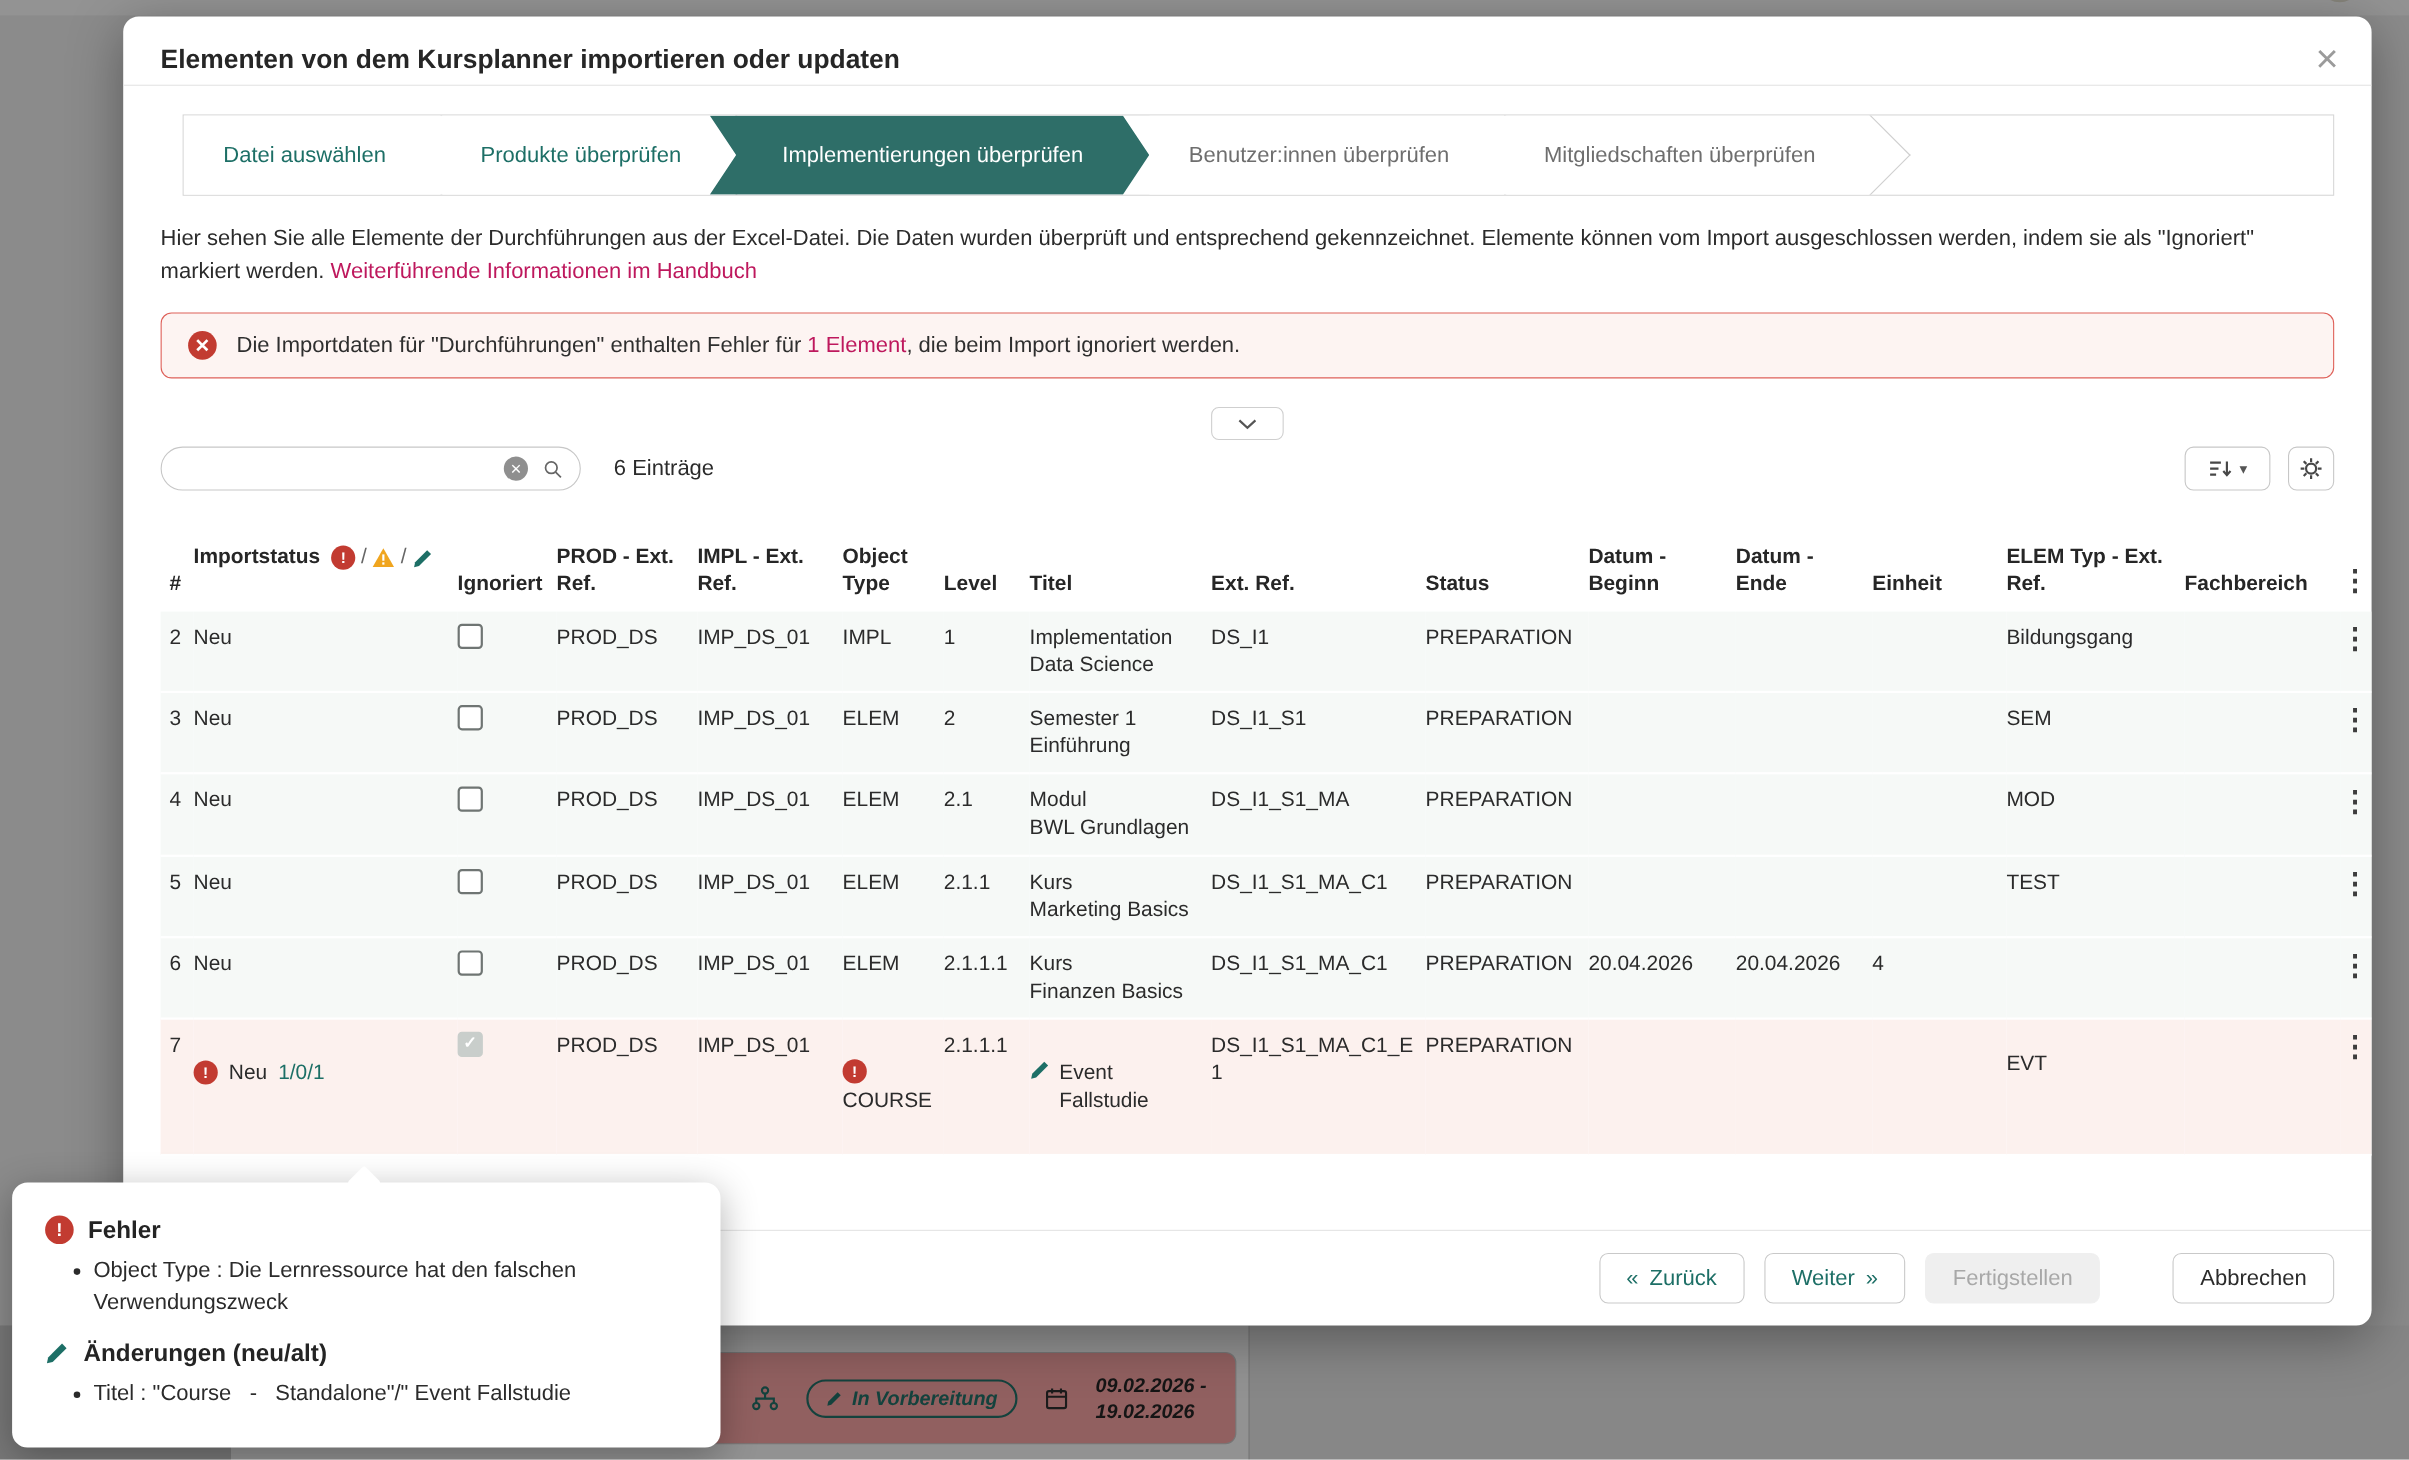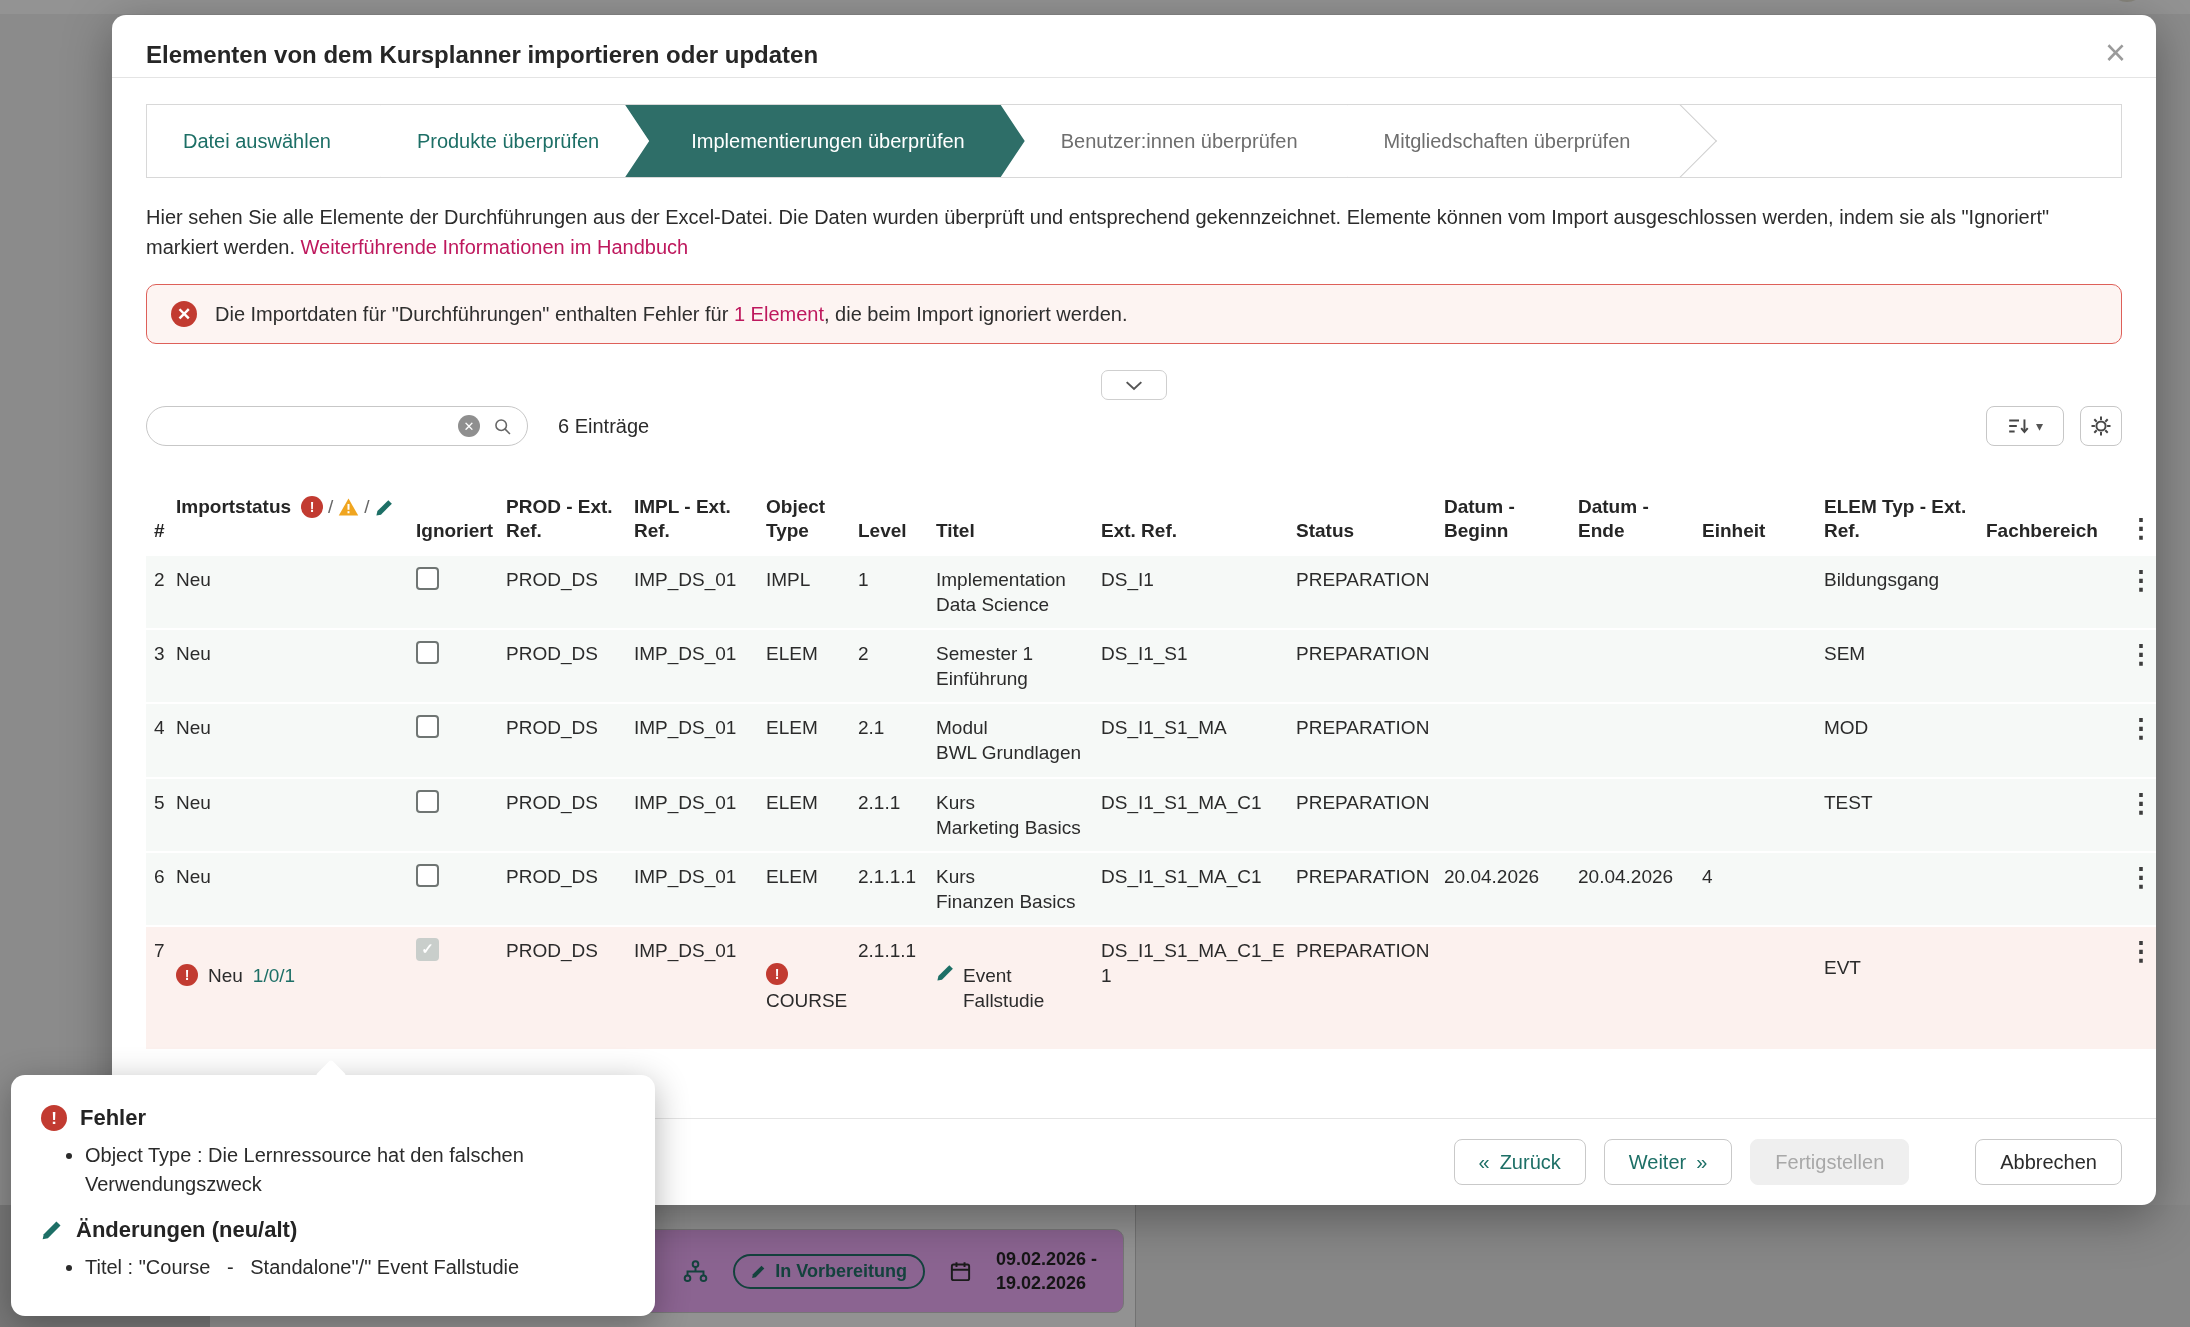--- a/index.html
+++ b/index.html
@@ -7,35 +7,35 @@
   body{position:relative;overflow:hidden;font-family:"Liberation Sans",sans-serif;background:#f1f1f1;color:#2e2e2e;}
 
   
   .topnav{position:absolute;top:-48px;left:0;width:100%;height:62px;background:#fff;display:flex;align-items:center;gap:36px;padding:0 44px;font-size:20px;color:#1f1f1f;z-index:1;}
   .logo{font-size:42px;color:#70bf44;font-weight:bold;line-height:1;margin-right:4px;}
   .nav-right{margin-left:auto;display:flex;align-items:center;gap:26px;}
   .avatar{width:38px;height:38px;border-radius:50%;background:#c9c5b0;border:2px solid #e6e2d2;}
   .under-bottom{position:absolute;left:0;top:1205px;width:100%;height:122px;background:#e9e9e9;z-index:1;}
   .under-left{position:absolute;left:0;top:0;width:210px;height:100%;background:#cfcfcf;}
   .under-panel{position:absolute;left:210px;top:0;width:926px;height:100%;background:#fdfdfd;border-right:1px solid #c4c4c4;}
-  .under-card{position:absolute;left:56px;top:24px;width:858px;height:84px;background:#f0abfc;border:1px solid #cbcbcb;border-radius:10px;display:flex;align-items:center;justify-content:flex-end;gap:24px;padding:0 26px;}
+  .under-card{position:absolute;left:56px;top:24px;width:858px;height:84px;background:#fca5a5;border:1px solid #cbcbcb;border-radius:10px;display:flex;align-items:center;justify-content:flex-end;gap:24px;padding:0 26px;font-style:italic;}
   .badge{display:inline-flex;align-items:center;gap:9px;border:2px solid #1d6f66;color:#1d6f66;border-radius:18px;padding:5px 16px;font-size:18px;font-weight:bold;white-space:nowrap;}
   .date-range{font-size:18px;font-weight:bold;white-space:pre-line;color:#1f1f1f;line-height:1.35;}
 
   
   .overlay{position:absolute;inset:0;background:rgba(10,10,10,0.44);z-index:5;}
 
   
   .modal{position:absolute;left:112px;top:15px;width:2044px;height:1190px;background:#fff;border-radius:14px;z-index:10;display:flex;flex-direction:column;box-shadow:0 12px 48px rgba(0,0,0,0.35);overflow:hidden;}
   .modal-header{position:relative;padding:26px 34px 8px;border-bottom:1px solid #e4e4e4;}
   .modal-title{font-size:24px;font-weight:bold;color:#262626;}
   .close-btn{position:absolute;right:30px;top:20px;border:none;background:none;font-size:36px;color:#9b9b9b;line-height:1;cursor:pointer;font-family:inherit;}
   .modal-body{flex:1;padding:26px 34px 0;overflow:hidden;}
 
-  .steps{display:flex;align-items:stretch;height:74px;border:1px solid #d8d8d8;margin-bottom:24px;overflow:hidden;}
+  .steps{display:flex;align-items:stretch;height:74px;border:1px solid #d8d8d8;margin-bottom:24px;overflow:hidden;margin-left:20px;}
   .step{position:relative;display:flex;align-items:center;padding:0 50px 0 36px;font-size:20px;white-space:nowrap;cursor:pointer;background:#fff;}
   .step.done{color:#1d6f66;}
   .step.upcoming{color:#6e6e6e;}
   .step:not(.active)::after{content:"";position:absolute;right:0;top:50%;width:52px;height:52px;border-top:1px solid #cfcfcf;border-right:1px solid #cfcfcf;transform:translate(26px,-50%) rotate(45deg);pointer-events:none;}
   .step.active{background:#2e6e68;color:#fff;clip-path:polygon(0 0,calc(100% - 24px) 0,100% 50%,calc(100% - 24px) 100%,0 100%,24px 50%);margin-left:-24px;padding:0 60px 0 66px;z-index:2;}
 
   .desc{font-size:20px;line-height:1.5;margin-bottom:22px;color:#2b2b2b;max-width:1976px;}
   .link{color:#be185d;text-decoration:none;cursor:pointer;text-align:center;}
 
   .alert{display:flex;align-items:center;gap:18px;border:1px solid #de6059;background:#fdf4f2;border-radius:10px;padding:16px 24px;font-size:20px;margin-bottom:26px;}

